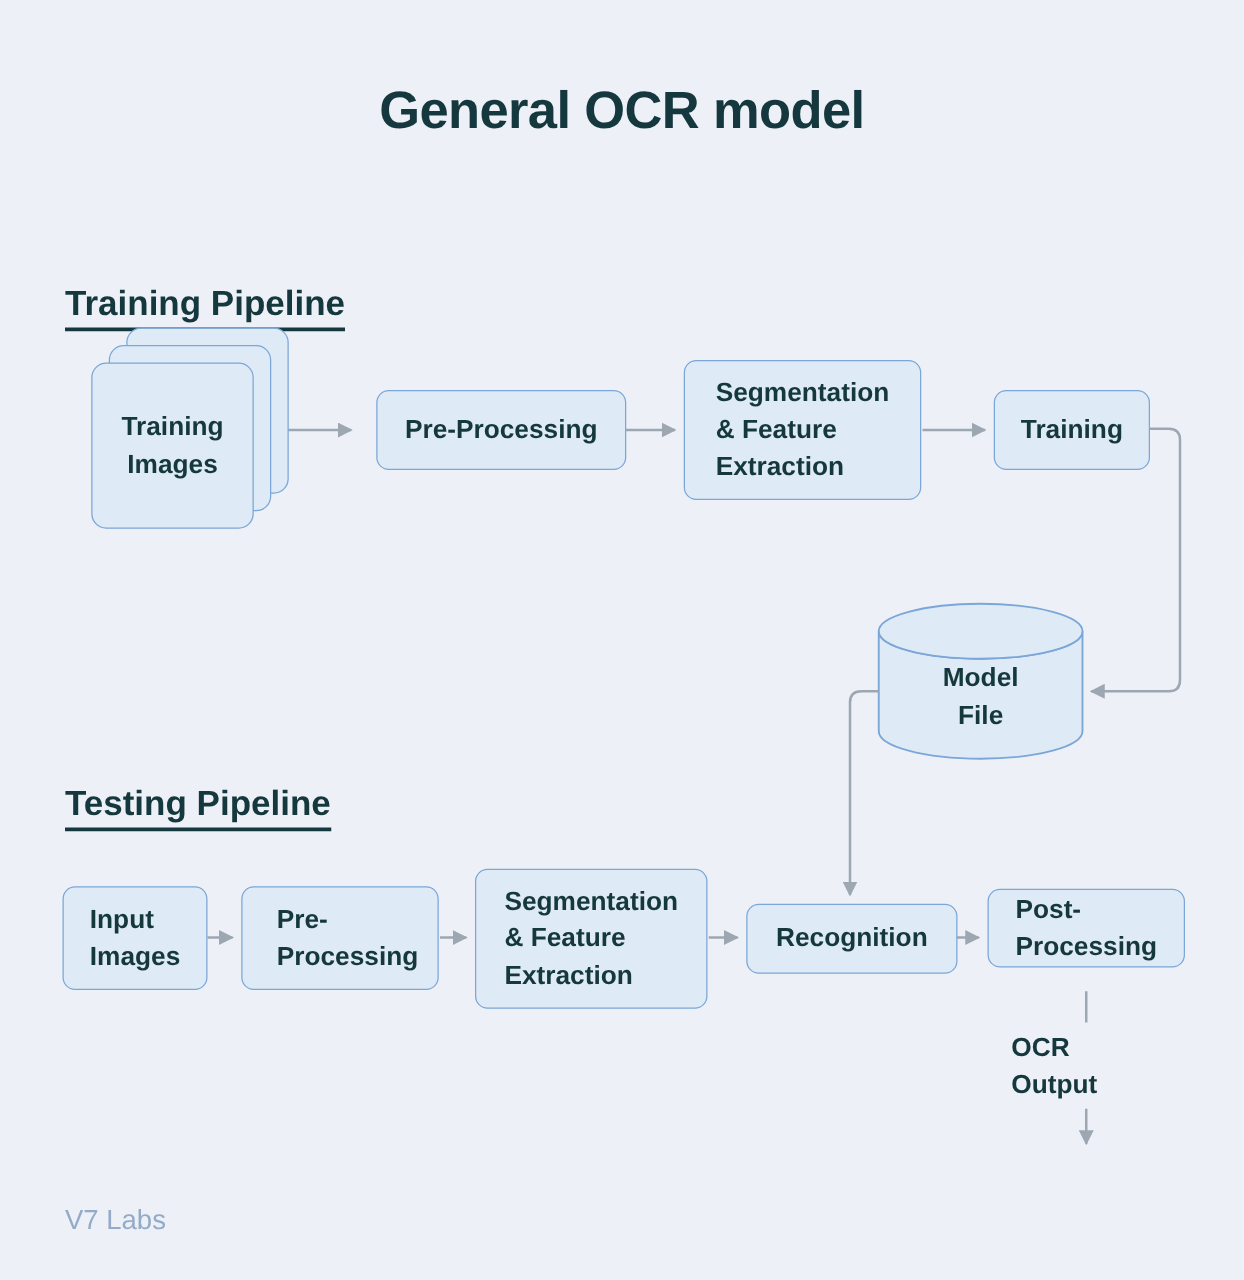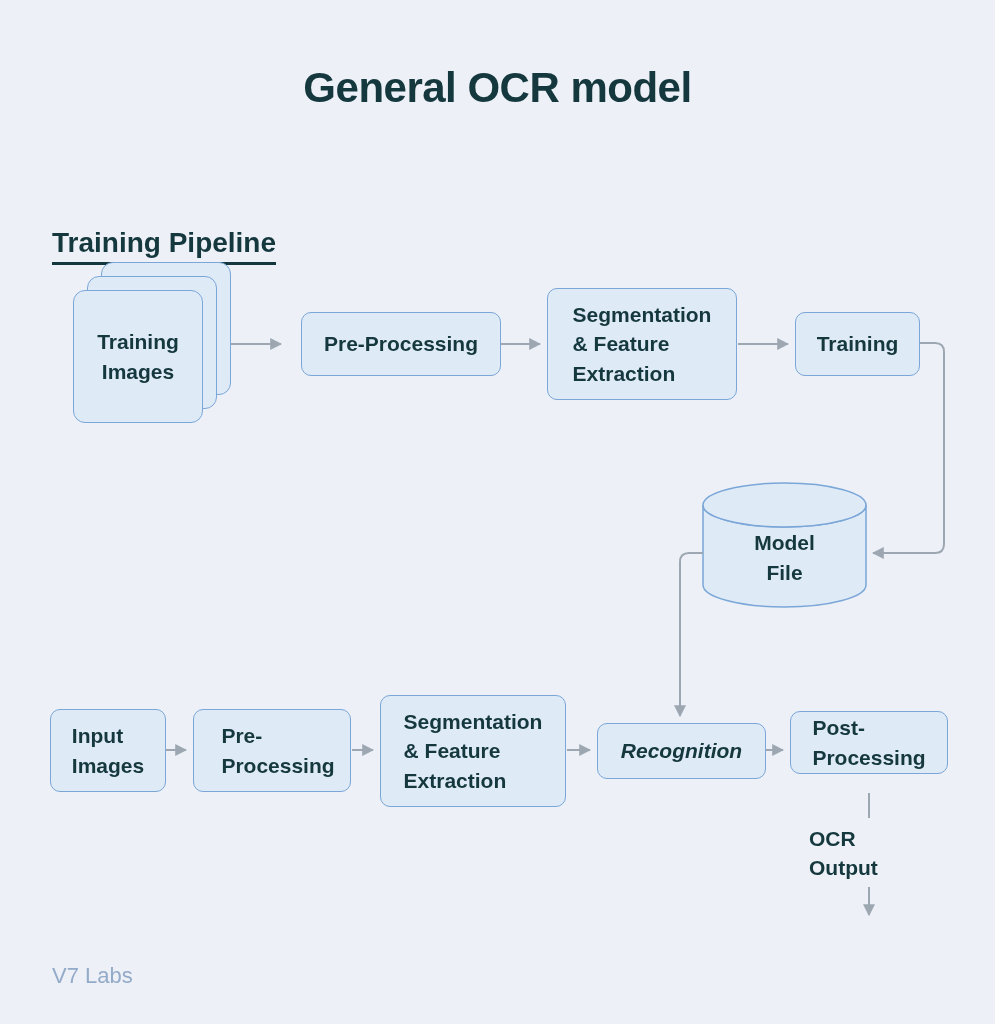--- a/index.html
+++ b/index.html
@@ -78,20 +78,21 @@
   .arrowhead{fill:var(--connector,#9da7b2);}
   .cyl-shape{fill:var(--node-fill,#dfeaf7);stroke:var(--node-border,#7aa6d8);stroke-width:1.5;}
 </style>
 </head>
 <body>
 
 <div class="stage">
 
   <div class="title">General OCR model</div>
   <div class="section-heading heading-training">Training Pipeline</div>
+  <div class="section-heading heading-testing">Testing Pipeline</div>
 
   <svg class="overlay" width="995" height="1024" viewBox="0 0 995 1024">
     <defs>
       <marker id="arrow" viewBox="0 0 10 10" refX="9" refY="5" markerWidth="12" markerHeight="12" markerUnits="userSpaceOnUse" orient="auto">
         <path d="M0,0 L10,5 L0,10 z" class="arrowhead"></path>
       </marker>
     </defs>
 
     <path class="connector" d="M228,344 L281,344" marker-end="url(#arrow)"></path>
     <path class="connector" d="M488,344 L540,344" marker-end="url(#arrow)"></path>
@@ -127,21 +128,21 @@
   <div class="cyl-text">Model
 File</div>
 
   <div class="node" style="left:50px;top:709px;width:116px;height:83px;">Input
 Images</div>
   <div class="node" style="left:193px;top:709px;width:158px;height:83px;padding-left:12px;">Pre-
 Processing</div>
   <div class="node" style="left:380px;top:695px;width:186px;height:112px;">Segmentation
 &amp; Feature
 Extraction</div>
-  <div class="node" style="left:597px;top:723px;width:169px;height:56px;font-style:italic;">Recognition</div>
+  <div class="node" style="left:597px;top:723px;width:169px;height:56px;">Recognition</div>
   <div class="node" style="left:790px;top:711px;width:158px;height:63px;">Post-
 Processing</div>
 
   <div class="free-label" style="left:809px;top:824px;width:120px;">OCR
 Output</div>
 
   <div class="watermark">V7 Labs</div>
 
 </div>
 

